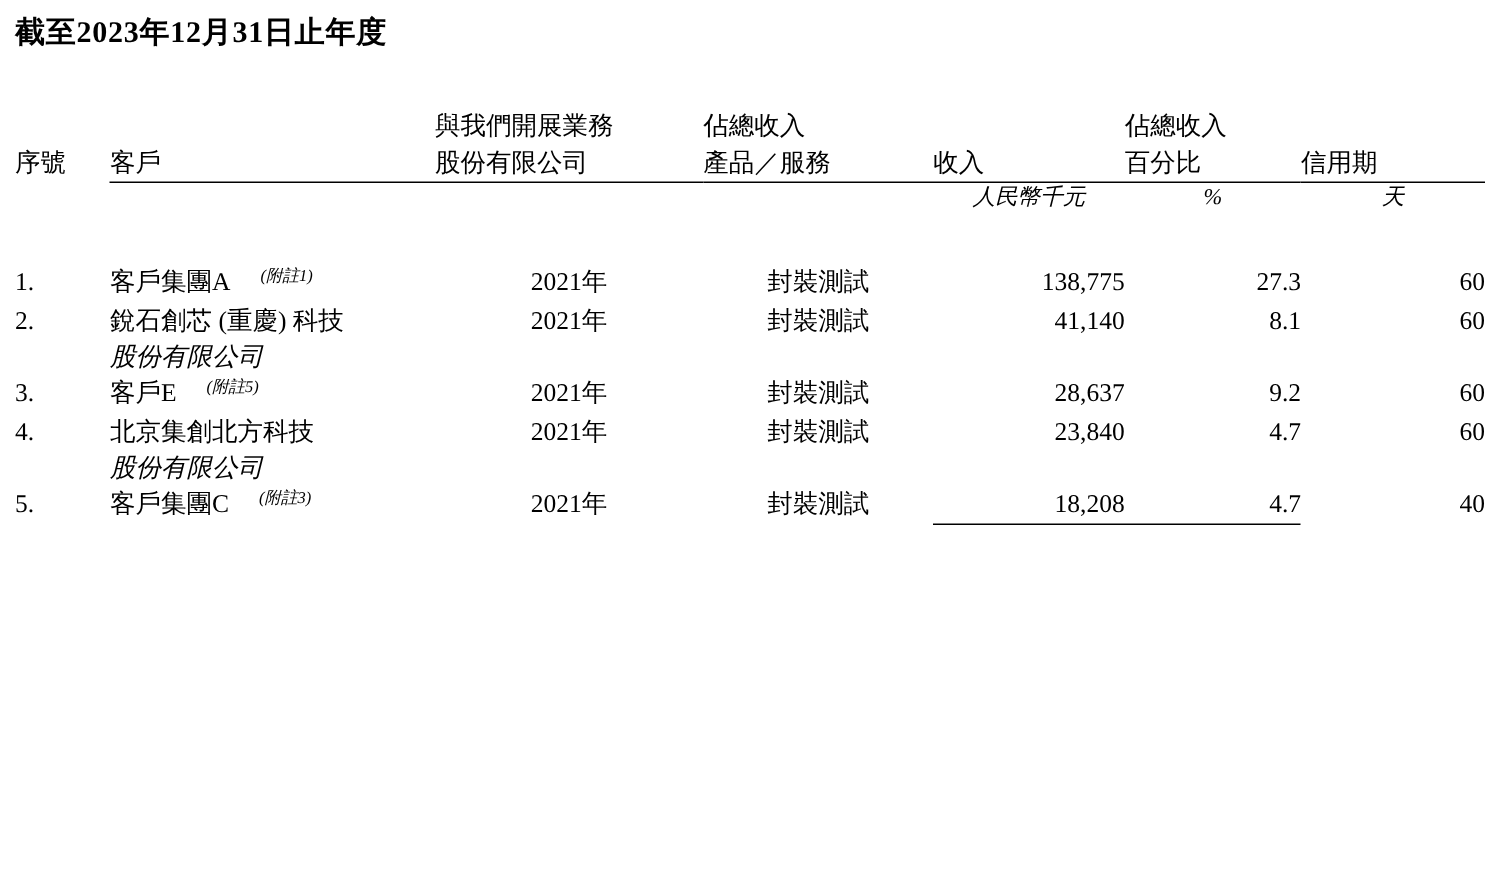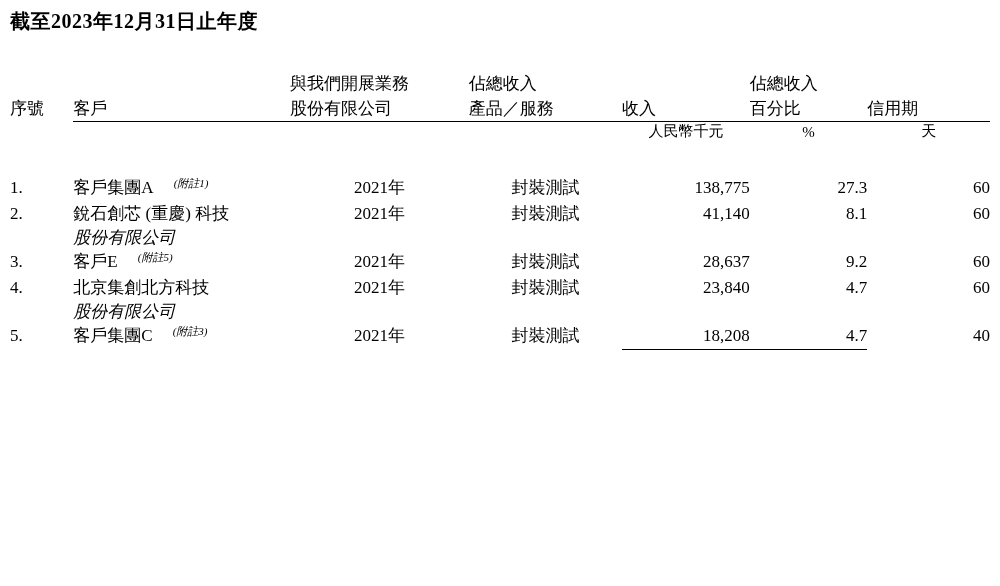--- a/index.html
+++ b/index.html
@@ -67,20 +67,21 @@
   .rule {
     border-bottom: 1px solid #000;
     height: 0;
     font-size: 0;
     line-height: 0;
   }
   .rule-pad { height: 1px; }
 
   .unit-row td {
     text-align: center;
+    font-style: italic;
     font-size: 15px;
     padding-top: 10px;
     padding-bottom: 2px;
   }
 
   .spacer-row td { height: 34px; }
 
   .data-row td {
     padding-top: 7px;
     padding-bottom: 7px;

